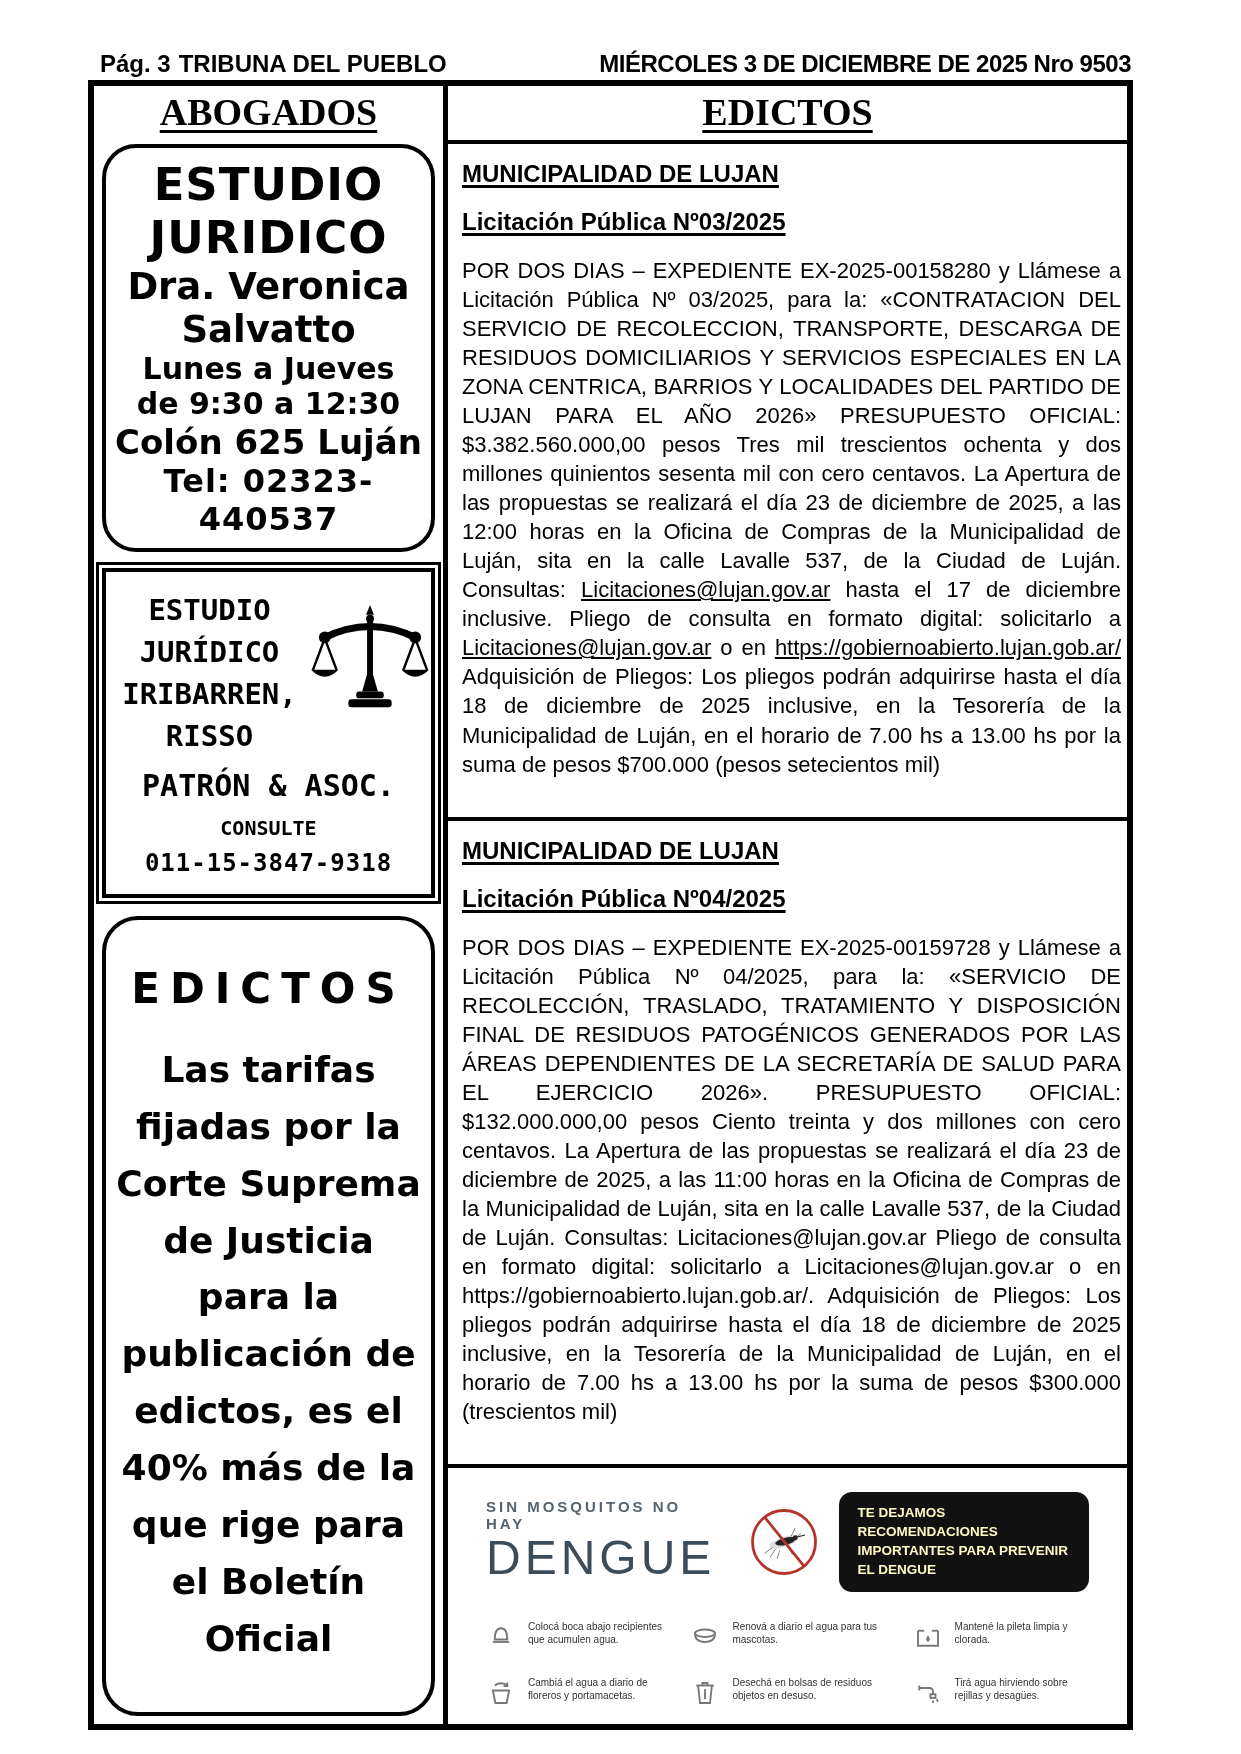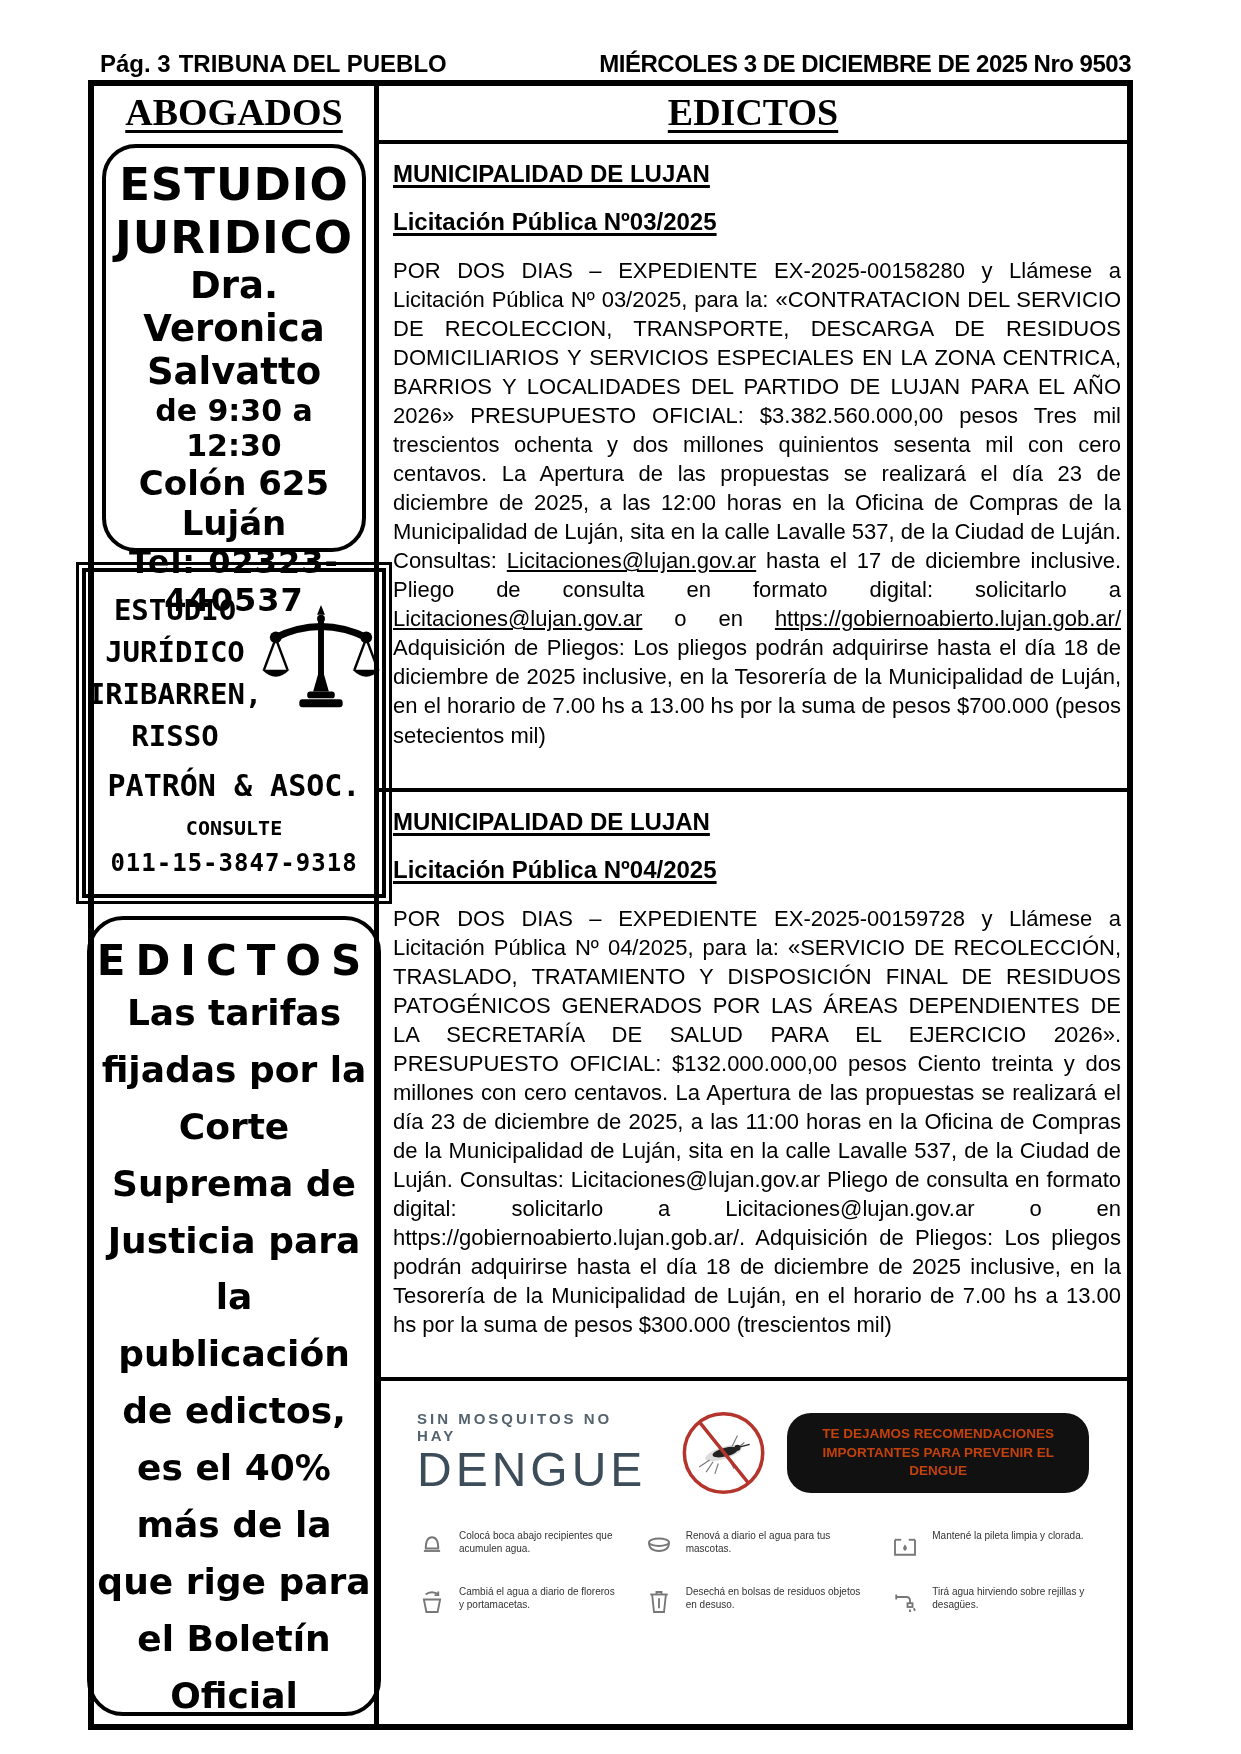--- a/index.html
+++ b/index.html
@@ -8,22 +8,22 @@
   
   .masthead{position:absolute;left:88px;top:40px;width:1045px;height:38px;
             display:flex;justify-content:space-between;align-items:flex-end;
             font-weight:bold;font-size:24px;}
   .mast-left{display:flex;gap:8px;padding-left:12px;}
   .mast-left .pagenum{letter-spacing:0;}
   .mast-right{letter-spacing:-0.5px;padding-right:2px;}
   
   .main-box{position:absolute;left:88px;top:80px;width:1045px;height:1650px;
             border:6px solid #000;display:flex;box-sizing:border-box;}
-  .col-left{width:285px;border-right:5px solid #000;box-sizing:border-box;
-            display:flex;flex-direction:column;align-items:center;}
+  .col-left{width:354px;border-right:5px solid #000;box-sizing:border-box;
+            display:flex;flex-direction:column;}
   .col-right{flex:1;display:flex;flex-direction:column;box-sizing:border-box;}
   .col-title{font-family:"Liberation Serif",serif;font-weight:bold;font-size:38px;
              text-align:center;text-decoration:underline;text-underline-offset:5px;
              padding-top:4px;}
   .col-title-wrap-right{border-bottom:4px solid #000;padding-bottom:6px;}
   
   .ad{margin:8px 8px 0 8px;box-sizing:border-box;text-align:center;}
   .ad-salvatto{border:4px solid #000;border-radius:34px;height:408px;margin-top:10px;
                display:flex;flex-direction:column;justify-content:space-evenly;
                font-family:"DejaVu Sans",sans-serif;font-weight:bold;padding:10px 4px;}
@@ -54,22 +54,22 @@
   .edicto h4{margin:20px 0 0 0;font-size:24px;font-weight:bold;
              text-decoration:underline;text-decoration-thickness:2.5px;text-underline-offset:3px;}
   .edicto .body{margin-top:20px;font-size:22px;line-height:1.32;text-align:justify;}
   
   .dengue{flex:1;display:flex;flex-direction:column;padding:24px 38px 0 38px;box-sizing:border-box;}
   .den-header{display:flex;align-items:center;gap:20px;}
   .den-brand{color:#3d4c59;}
   .den-tagline{font-size:15px;letter-spacing:3px;font-weight:bold;color:#55636e;}
   .den-name{font-size:48px;letter-spacing:4px;font-weight:normal;margin-top:-2px;}
   .den-mosq{width:96px;height:96px;margin-left:14px;}
-  .den-pill{margin-left:auto;background:#111;color:#c2410c;border-radius:24px;
-            padding:12px 18px;font-size:13.5px;font-weight:bold;text-align:center;line-height:1.4;}
+  .den-pill{margin-left:auto;background:#111;color:#fef9c3;border-radius:13px;
+            padding:12px 18px;font-size:13.5px;font-weight:bold;line-height:1.4;}
   .tips{display:grid;grid-template-columns:1fr 1.1fr 1fr;column-gap:28px;row-gap:24px;
         margin-top:28px;}
   .tip{display:flex;gap:12px;font-size:10px;color:#333;line-height:1.3;align-items:flex-start;}
   .tip svg{width:30px;height:30px;flex:0 0 auto;margin-top:2px;}
 </style>
 </head>
 <body>
 
 <div class="page">
 
@@ -84,20 +84,21 @@
   <div class="main-box">
 
     <div class="col-left">
       <div class="col-title">ABOGADOS</div>
 
       <div class="ad ad-salvatto">
         <div class="sal-big">ESTUDIO</div>
         <div class="sal-big">JURIDICO</div>
         <div class="sal-name">Dra. Veronica</div>
         <div class="sal-name">Salvatto</div>
+        <div class="sal-sched">Lunes a Jueves</div>
         <div class="sal-sched">de 9:30 a 12:30</div>
         <div class="sal-addr">Colón 625 Luján</div>
         <div class="sal-tel">Tel: 02323-440537</div>
       </div>
 
       <div class="ad ad-iribarren">
         <div class="iri-top">
           <div class="iri-name">
             <div>ESTUDIO</div>
             <div>JURÍDICO</div>

